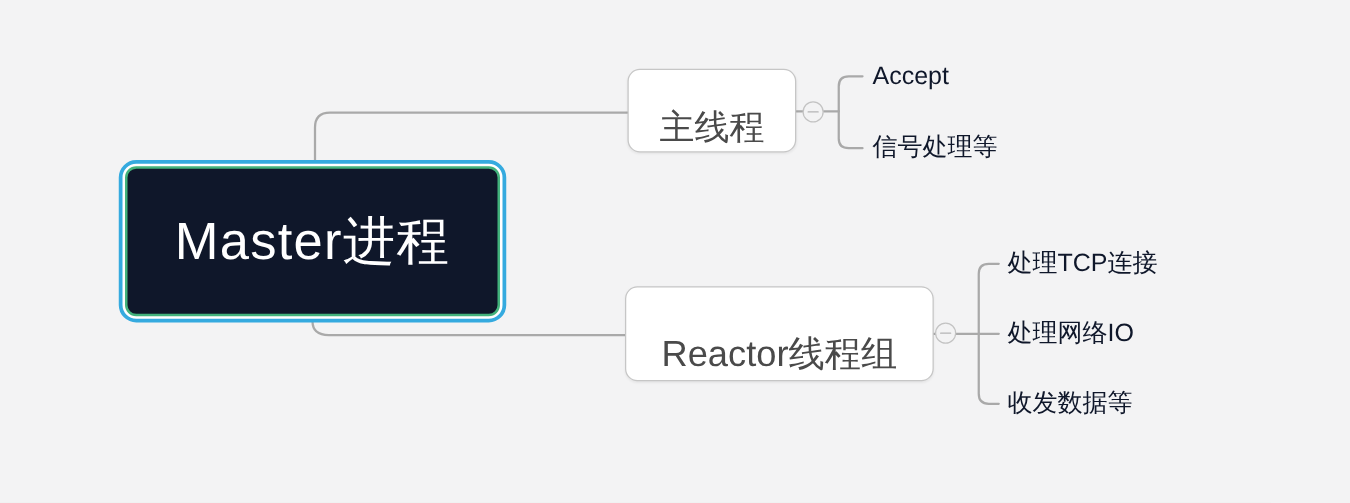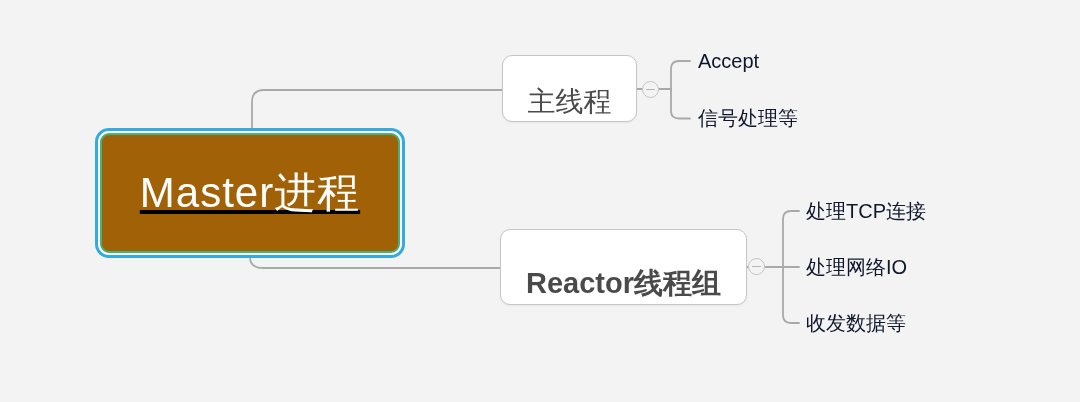--- a/index.html
+++ b/index.html
@@ -30,24 +30,24 @@
     box-sizing:border-box;
     border:3px solid #35aadf;
     border-radius:14px;
     background:#ffffff;
     padding:2px;
     cursor:pointer;
   }
   .root-inner{
     width:100%;height:100%;
     box-sizing:border-box;
-    background:#a16207;
+    background:#0f172a;
     border:2px solid #43b27c;
     border-radius:9px;
-    display:flex;align-items:center;justify-content:center;text-decoration:underline;
+    display:flex;align-items:center;justify-content:center;
   }
   .root-inner span{
     color:#ffffff;
     font-size:42px;
     letter-spacing:1px;
     white-space:nowrap;
   }
   
   .topic{
     position:absolute;
@@ -55,21 +55,21 @@
     background:#ffffff;
     border:1.5px solid #c6c6c6;
     border-radius:10px;
     box-shadow:0 1px 2px rgba(0,0,0,0.06);
     display:flex;align-items:flex-end;justify-content:center;
     color:#4a4a4a;
     cursor:pointer;
     white-space:nowrap;
   }
   .topic.t1{left:502px;top:55px;width:135px;height:67px;font-size:28px;}
-  .topic.t2{left:500px;top:229px;width:247px;height:76px;font-size:29px;font-weight:bold;}
+  .topic.t2{left:500px;top:229px;width:247px;height:76px;font-size:29px;}
   
   .toggle{
     position:absolute;
     width:17px;height:17px;
     box-sizing:border-box;
     border:1.5px solid #c3c3c3;
     border-radius:50%;
     background:#f3f3f4;
     display:flex;align-items:center;justify-content:center;
     cursor:pointer;

